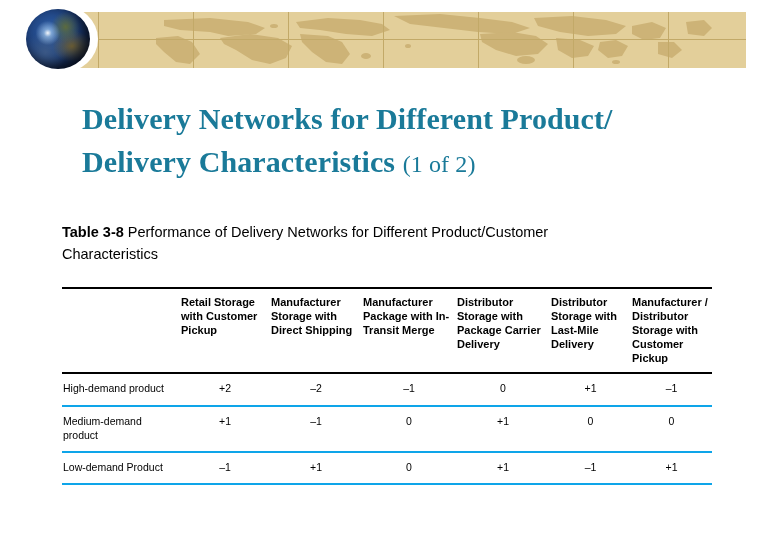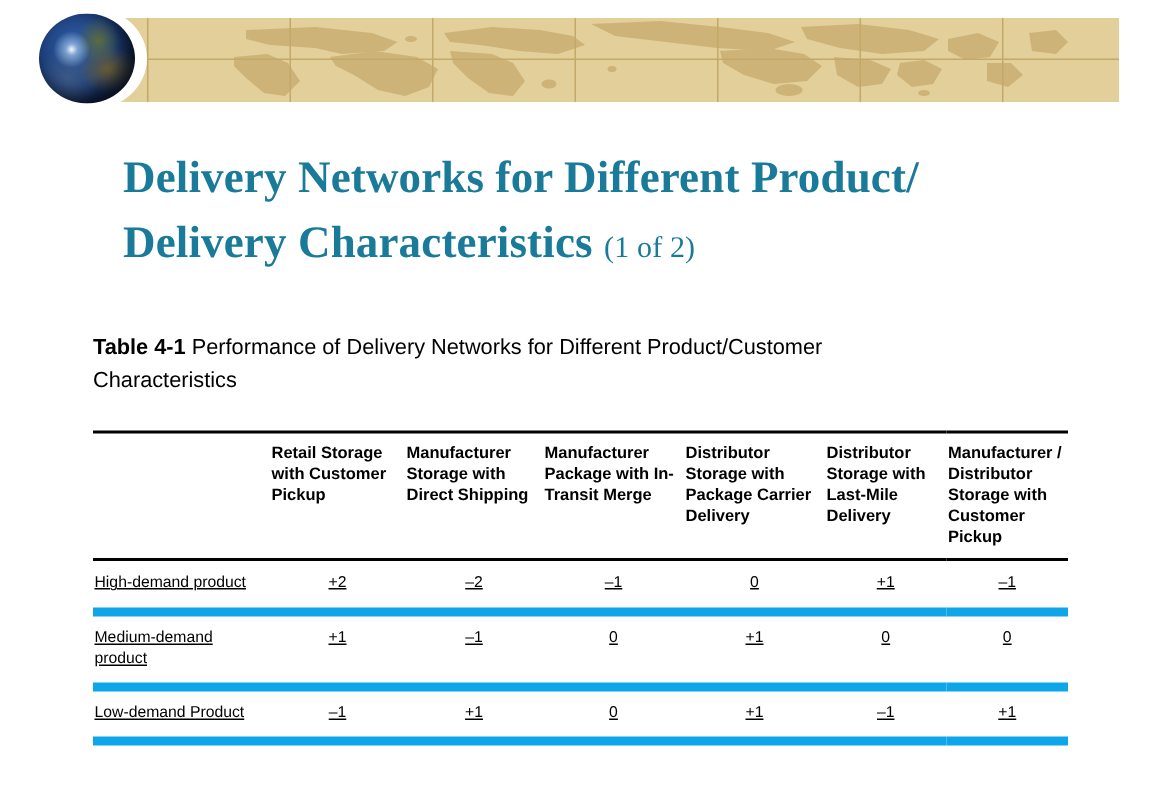--- a/index.html
+++ b/index.html
@@ -97,21 +97,21 @@
     font-family: "Liberation Serif", serif;
     font-weight: bold;
     font-size: 30px;
     line-height: 1.42;
     color: #1a7a99;
     margin: 0;
     letter-spacing: 0.1px;
   }
   #title-suffix {
     font-weight: normal;
-    font-size: 20px;
+    font-size: 24px;
   }
 
   
   #caption {
     position: absolute;
     left: 62px;
     top: 221px;
     width: 560px;
     font-size: 14.5px;
     line-height: 1.52;
@@ -146,22 +146,21 @@
     font-weight: bold;
     line-height: 1.28;
     text-align: left;
     padding: 6px 1px 7px 1px;
     color: #000;
   }
   thead th.rowhead-col {
     text-align: left;
   }
   tbody tr {
-    border-bottom: 6px solid #0ea5e9;
-    text-decoration: underline;
+    border-bottom: 2px solid #0ea5e9;
   }
   tbody td {
     font-size: 10.5px;
     line-height: 1.36;
     text-align: center;
     padding: 7px 1px 9px 1px;
     color: #000;
   }
   tbody td.rowlabel {
     text-align: left;
@@ -221,21 +220,21 @@
 
 <div id="title-block">
   <div id="title">
     <span>Delivery Networks for Different Product/</span><br>
     <span>Delivery Characteristics</span>
     <span id="title-suffix">(1 of 2)</span>
   </div>
 </div>
 
 <div id="caption">
-  <span id="caption-label">Table 4-1</span><span> Performance of Delivery Networks for Different Product/Customer Characteristics</span>
+  <span id="caption-label">Table 3-8</span><span> Performance of Delivery Networks for Different Product/Customer Characteristics</span>
 </div>
 
 <div id="table-wrap">
   <table>
     <colgroup>
       <col class="c-label">
         <col class="c-1">
         <col class="c-2">
         <col class="c-3">
         <col class="c-4">

